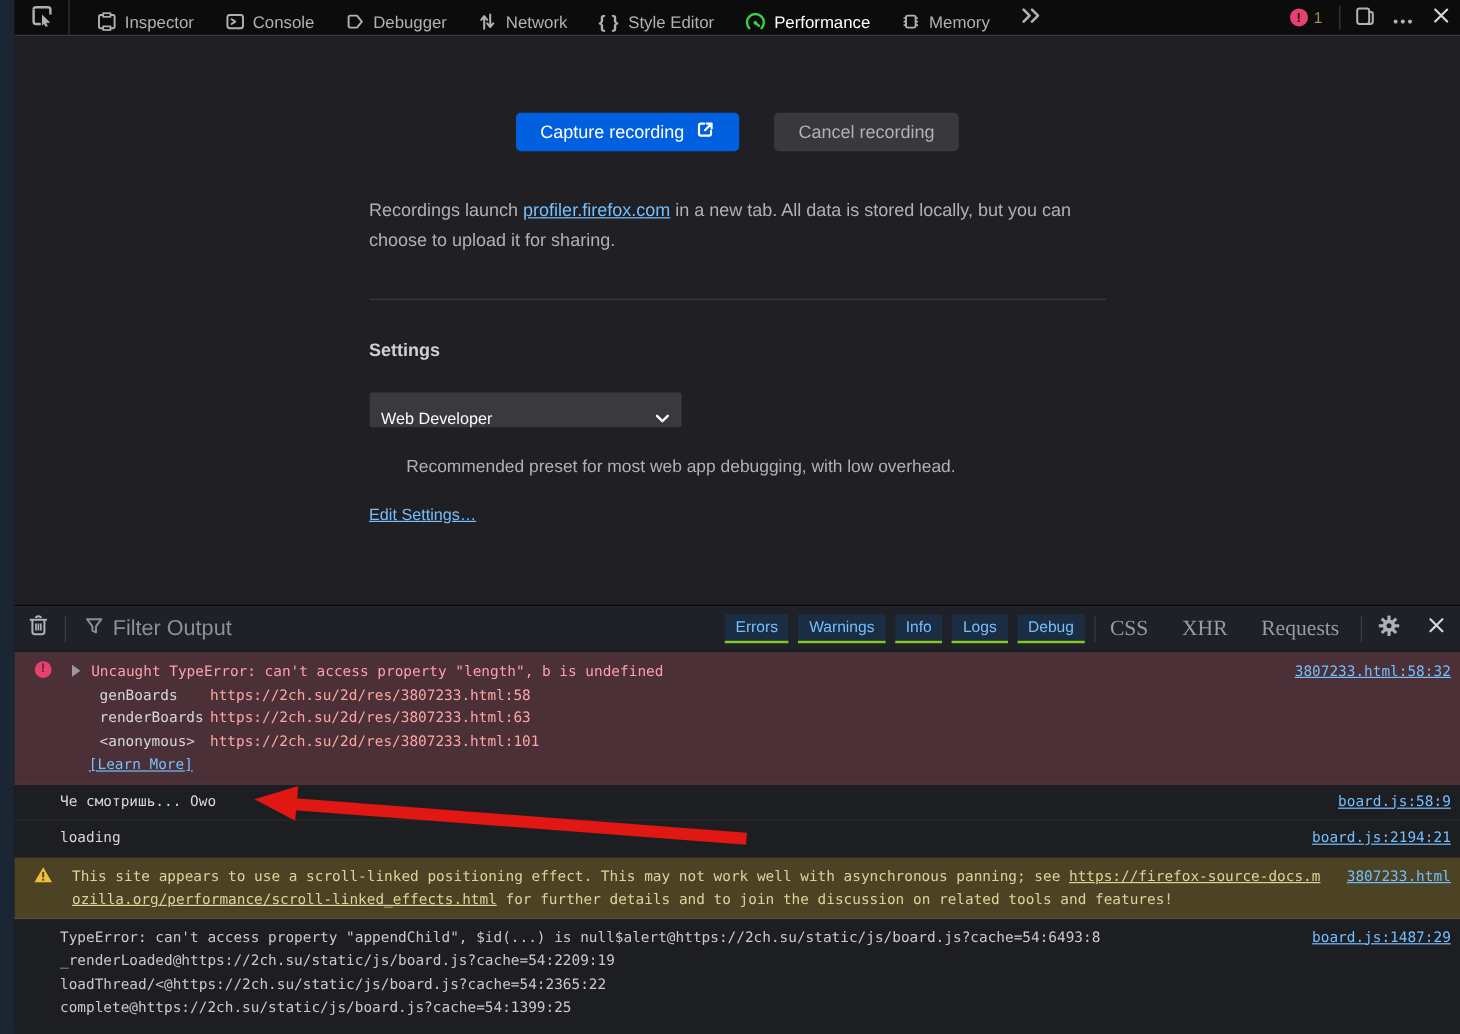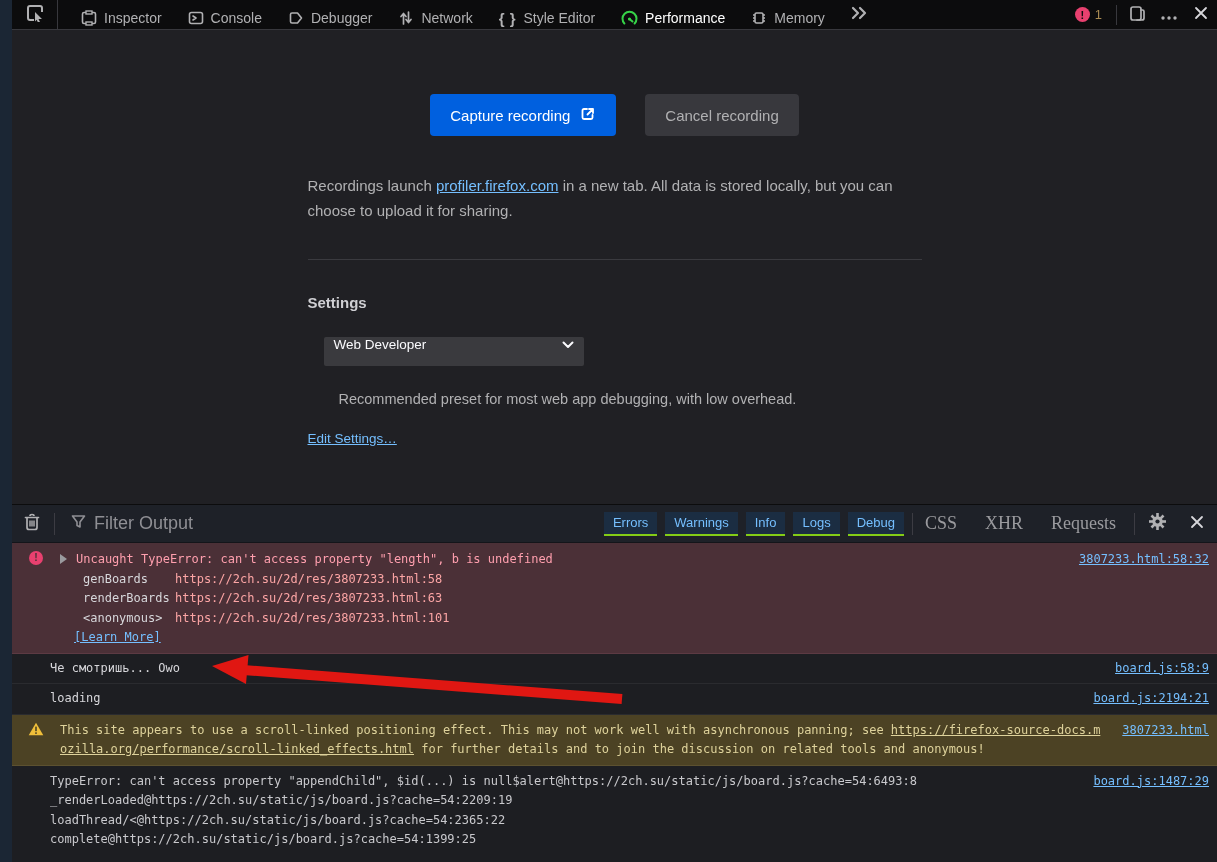--- a/index.html
+++ b/index.html
@@ -24,30 +24,30 @@
   .err-circle { width:15px; height:15px; border-radius:50%; background:#e8406f; color:#0c0c0d;
     font-size:11px; font-weight:bold; display:flex; align-items:center; justify-content:center; }
   .err-count { color:#a98b52; font-size:13px; }
   .tb-sep { width:1px; height:20px; background:#38383d; margin:0 4px; }
   .tb-btn { width:32px; height:30px; display:flex; align-items:center; justify-content:center; cursor:pointer; }
 
   
   .main { flex:1; overflow:hidden; background:#202024; }
   .content { width:614px; margin:0 auto; color:#b1b1b3; font-size:15px; }
   .btn-row { display:flex; justify-content:center; gap:29px; margin-top:64px; }
-  .btn { border:none; border-radius:4px; font-size:15px; padding:0 20px; height:42px;
+  .btn { border:none; border-radius:4px; font-size:15px; padding:0 20px; height:32px;
     font-family:"Liberation Sans",sans-serif; cursor:pointer; display:flex; align-items:center; gap:10px; }
   .btn-primary { background:#0060df; color:#ffffff; }
   .btn-secondary { background:#38383d; color:#b1b1b3; }
   .para { margin-top:37px; line-height:25px; color:#b1b1b3; }
   a.blue { color:#75bfff; text-decoration:underline; cursor:pointer; }
   .divider { border-top:1px solid #3a3a3f; margin-top:36px; }
   .settings-h { margin-top:34px; color:#cfcfd3; font-weight:bold; font-size:15px; }
   .select { margin-top:26px; width:260px; height:29px; background:#3a3a3e; border-radius:2px;
-    color:#fbfbfe; font-size:13.5px; display:flex; align-items:flex-start; padding:0 10px; cursor:pointer;margin-left:16px; }
+    color:#fbfbfe; font-size:13.5px; display:flex; align-items:flex-end; padding:0 10px; cursor:pointer; }
   .select .sel-label { flex:1; }
   .desc { margin-top:25px; font-size:14.5px; color:#b1b1b3;margin-left:31px; }
   .edit-link { display:inline-block; margin-top:24px; font-size:13.5px; }
 
   
   .console { height:358px; flex-shrink:0; display:flex; flex-direction:column;
     border-top:1px solid #0c0c0d; font-family:"DejaVu Sans Mono", monospace; }
   .con-toolbar { height:38px; background:#1e2128; border-bottom:1px solid #14151a;
     display:flex; align-items:center; flex-shrink:0; font-family:"Liberation Sans",sans-serif; }
   .con-tool-btn { width:40px; height:38px; display:flex; align-items:center; justify-content:center; cursor:pointer; }
@@ -347,21 +347,21 @@
 
       <div class="row row-warn">
         <span class="row-icon" style="top:7px; left:16px;">
           <svg width="16" height="14" viewBox="0 0 16 14">
               <path d="M8 0.8 L15.3 13.2 L0.7 13.2 Z" fill="#f0bf3a"></path>
               <rect x="7.2" y="4.6" width="1.6" height="4.6" fill="#4c4224"></rect>
               <rect x="7.2" y="10.3" width="1.6" height="1.6" fill="#4c4224"></rect>
             </svg>
         </span>
         <div class="rline">
-          <span class="rmsg warn-text"><span>This site appears to use a scroll-linked positioning effect. This may not work well with asynchronous panning; see </span><a style="word-break:break-all;">https://firefox-source-docs.mozilla.org/performance/scroll-linked_effects.html</a><span> for further details and to join the discussion on related tools and anonymous!</span></span>
+          <span class="rmsg warn-text"><span>This site appears to use a scroll-linked positioning effect. This may not work well with asynchronous panning; see </span><a style="word-break:break-all;">https://firefox-source-docs.mozilla.org/performance/scroll-linked_effects.html</a><span> for further details and to join the discussion on related tools and features!</span></span>
           <span class="rsrc">3807233.html</span>
         </div>
       </div>
 
       <div class="row row-plain row-gray" style="border-bottom:none;">
         <div class="rline">
           <span class="rmsg">TypeError: can't access property "appendChild", $id(...) is null$alert@https://2ch.su/static/js/board.js?cache=54:6493:8</span>
           <span class="rsrc">board.js:1487:29</span>
         </div>
         <div>_renderLoaded@https://2ch.su/static/js/board.js?cache=54:2209:19</div>

